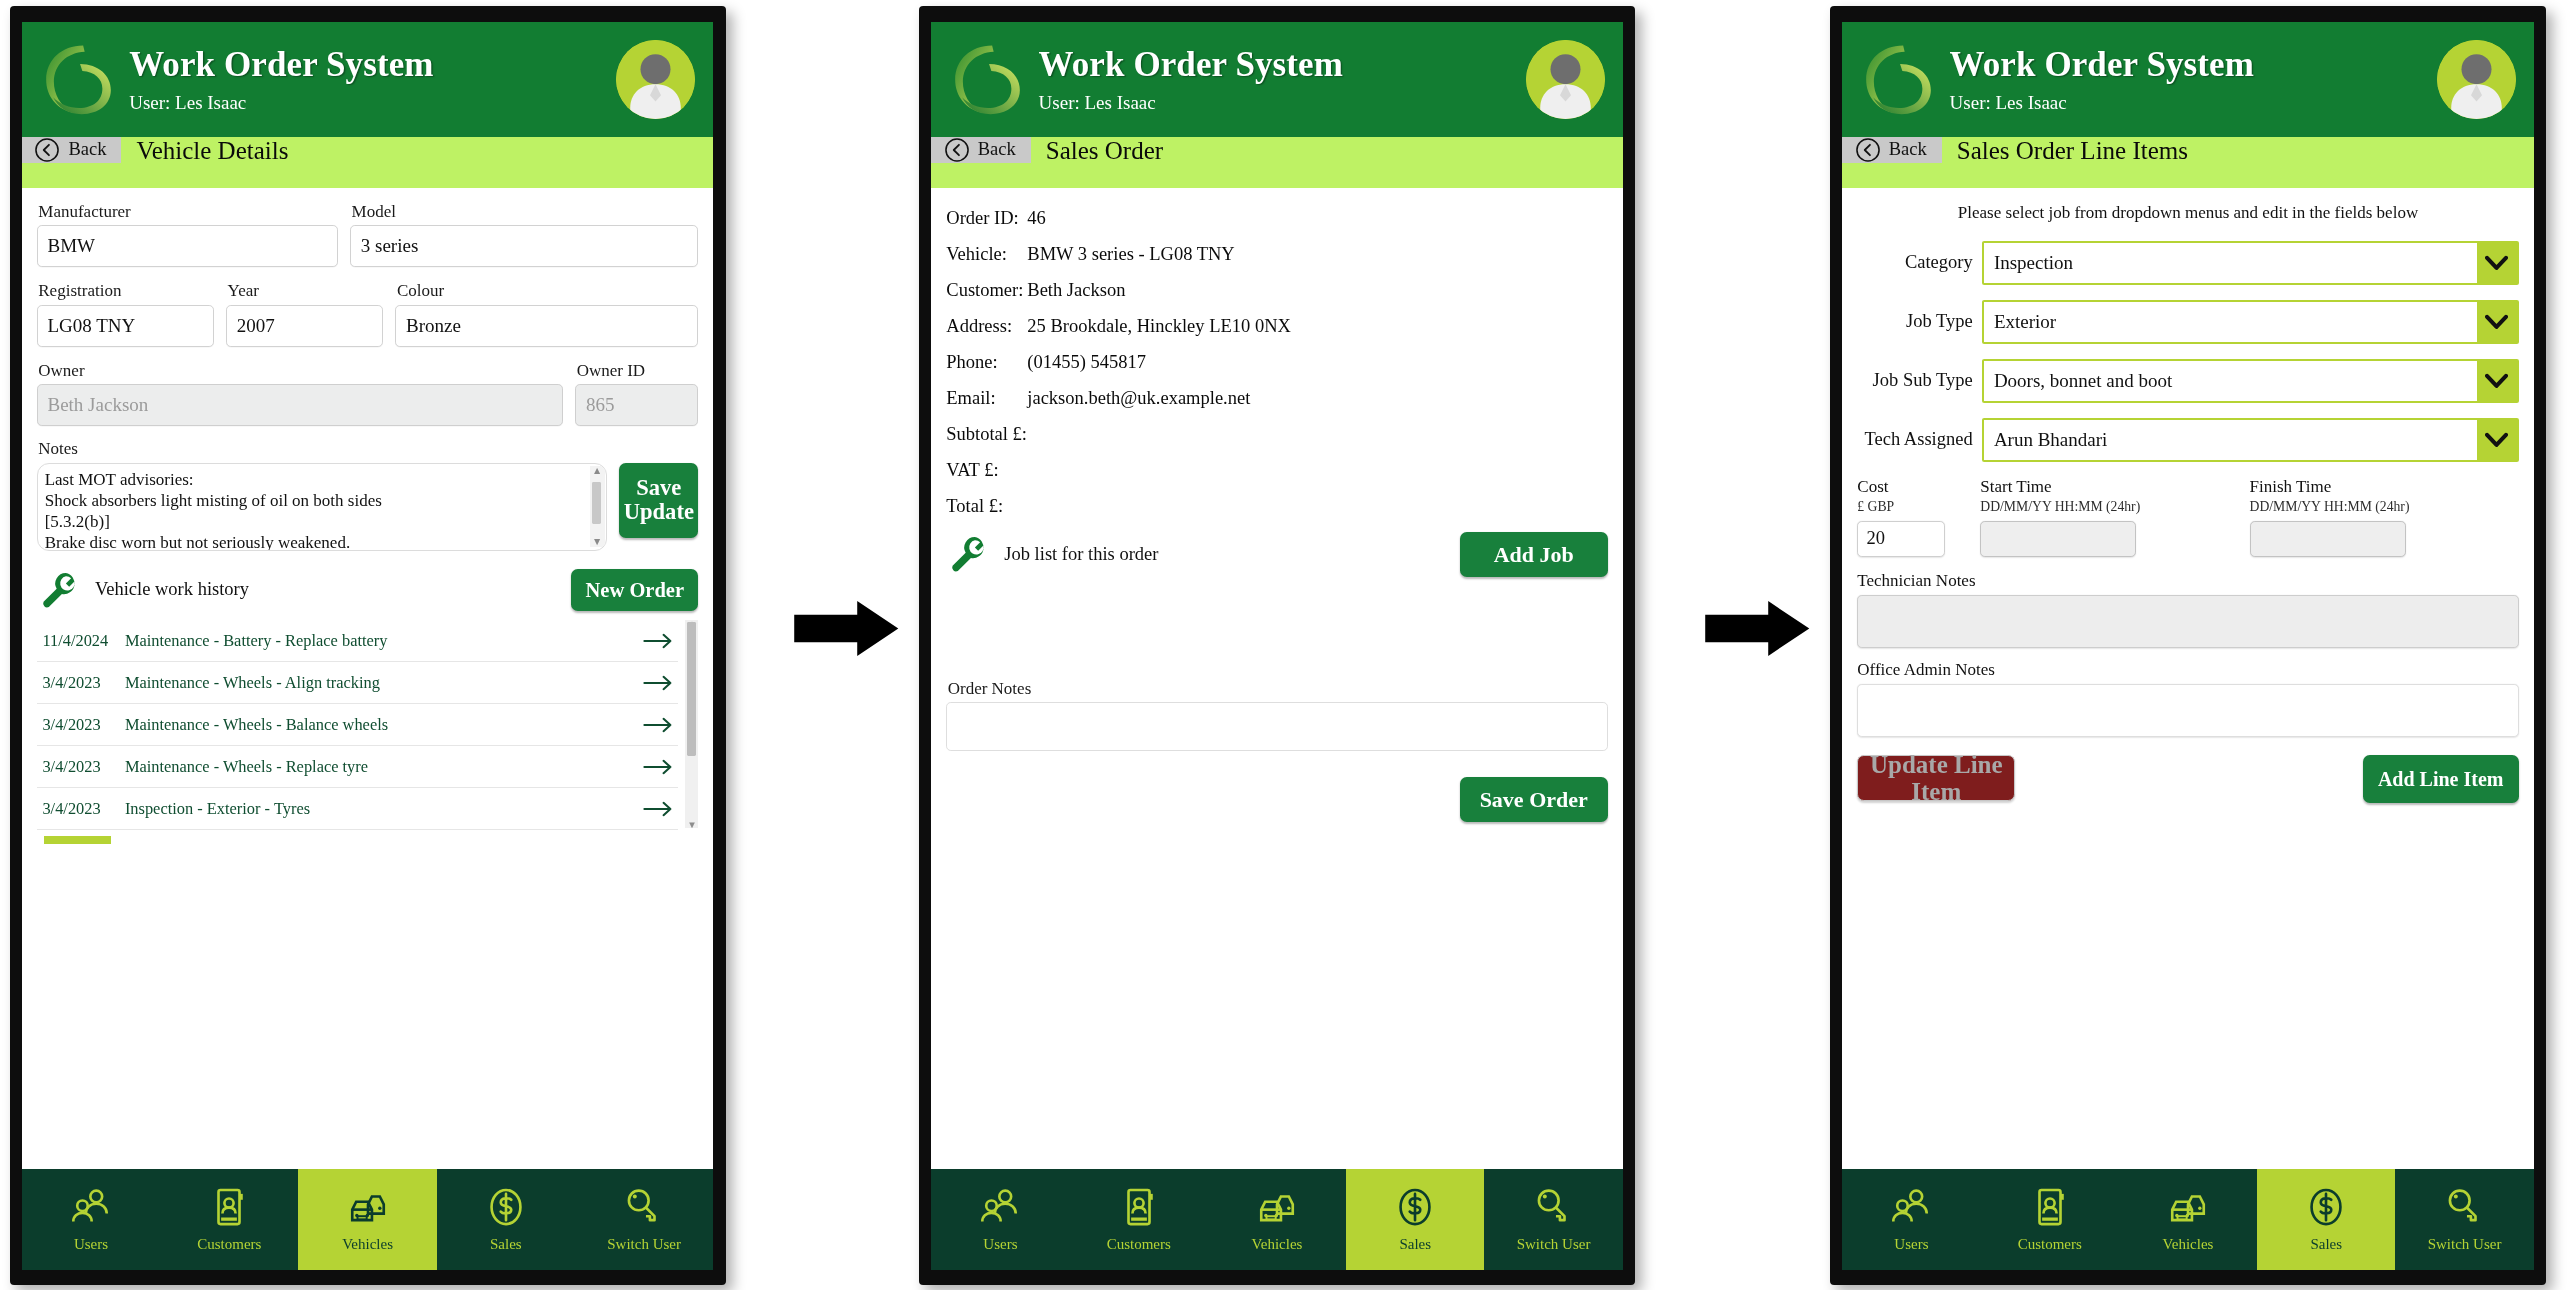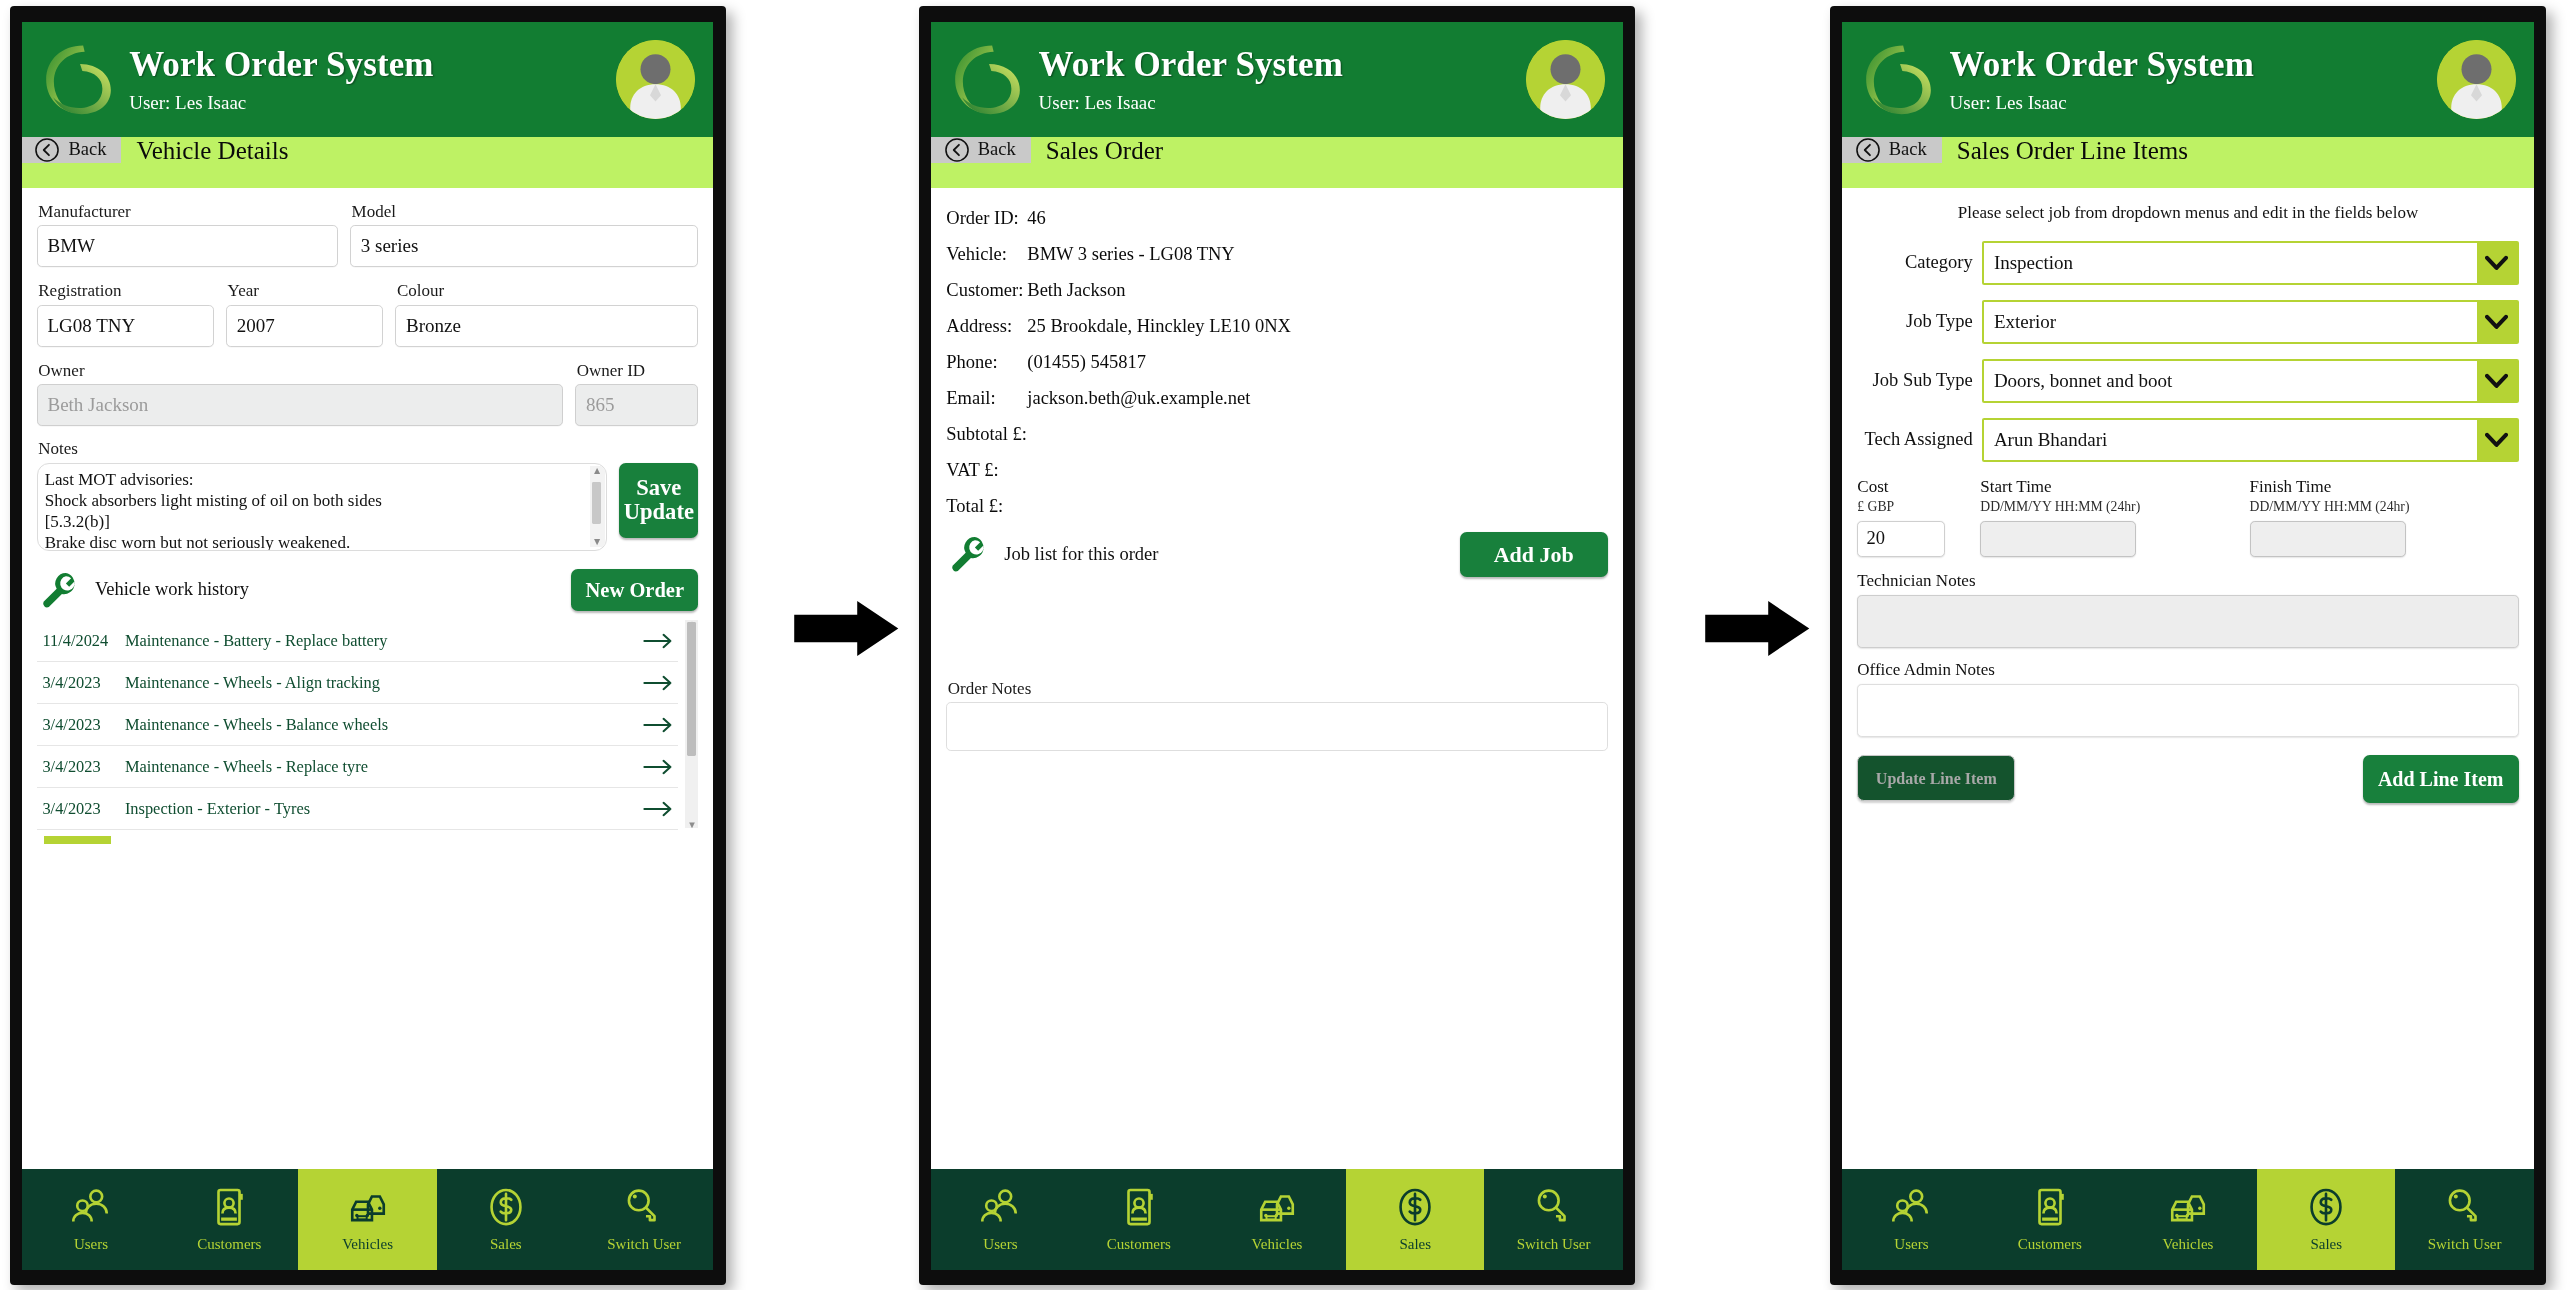--- a/index.html
+++ b/index.html
@@ -88,22 +88,22 @@
     display:flex;align-items:center;justify-content:center;text-align:center;
     border-radius:6.8px;font-weight:bold;color:#fff;background:#18803c;cursor:pointer;
     box-shadow:0 1.4px 2.1px rgba(0,0,0,.28);line-height:1.08;
   }
   .btn.save-update{width:79px;height:75px;font-size:22.6px;flex-direction:column;}
   .btn.new-order{width:127px;height:42px;font-size:20.5px;}
   .btn.add-job{width:148px;height:45px;font-size:22px;}
   .btn.save-order{width:148px;height:45px;font-size:22px;}
   .btn.add-line{width:156px;height:48px;font-size:20px;}
   .btn.ghost{
-    background:#14532d;color:#a8a8a8;border:0.7px solid #c7c7c7;
-    box-shadow:0 1.4px 2.1px rgba(0,0,0,.18);width:156px;height:44px;font-size:16px;
+    background:#7f1d1d;color:#a8a8a8;border:0.7px solid #c7c7c7;
+    box-shadow:0 1.4px 2.1px rgba(0,0,0,.18);width:156px;height:44px;font-size:25px;
   }
 
   
   .wh-head{display:flex;align-items:center;gap:16px;}
   .wrench{width:42px;height:42px;flex:0 0 42px;}
   .wrench svg{width:100%;height:100%;display:block;}
   .wh-title{font-size:18.5px;color:#111;flex:1 1 auto;}
 
   .hist{position:relative;margin-top:9.6px;}
   .hist-scroll{position:absolute;right:0;top:0;width:13.7px;height:208px;background:#f0f0f0;}
@@ -526,20 +526,23 @@
           </span>
           <span class="wh-title">Job list for this order</span>
           <span class="btn add-job">Add Job</span>
         </div>
 
         <div style="margin-top:103px;">
           <div class="field-label">Order Notes</div>
           <div class="order-notes-box"></div>
         </div>
 
+        <div style="display:flex;justify-content:flex-end;margin-top:26px;">
+          <span class="btn save-order">Save Order</span>
+        </div>
       </div>
 
       <div class="nav">
         <div class="nav-item">
           <span class="nav-ico">
             <svg viewBox="0 0 64 64">
                 <circle cx="40" cy="16" r="9" fill="none" stroke="#b5d334" stroke-width="4"></circle>
                 <path d="M24 42c0-9 7-15 16-15s16 6 16 15" fill="none" stroke="#b5d334" stroke-width="4"></path>
                 <circle cx="19" cy="30" r="8" fill="none" stroke="#b5d334" stroke-width="4"></circle>
                 <path d="M5 54c0-8 6-13 14-13s14 5 14 13" fill="none" stroke="#b5d334" stroke-width="4"></path>

